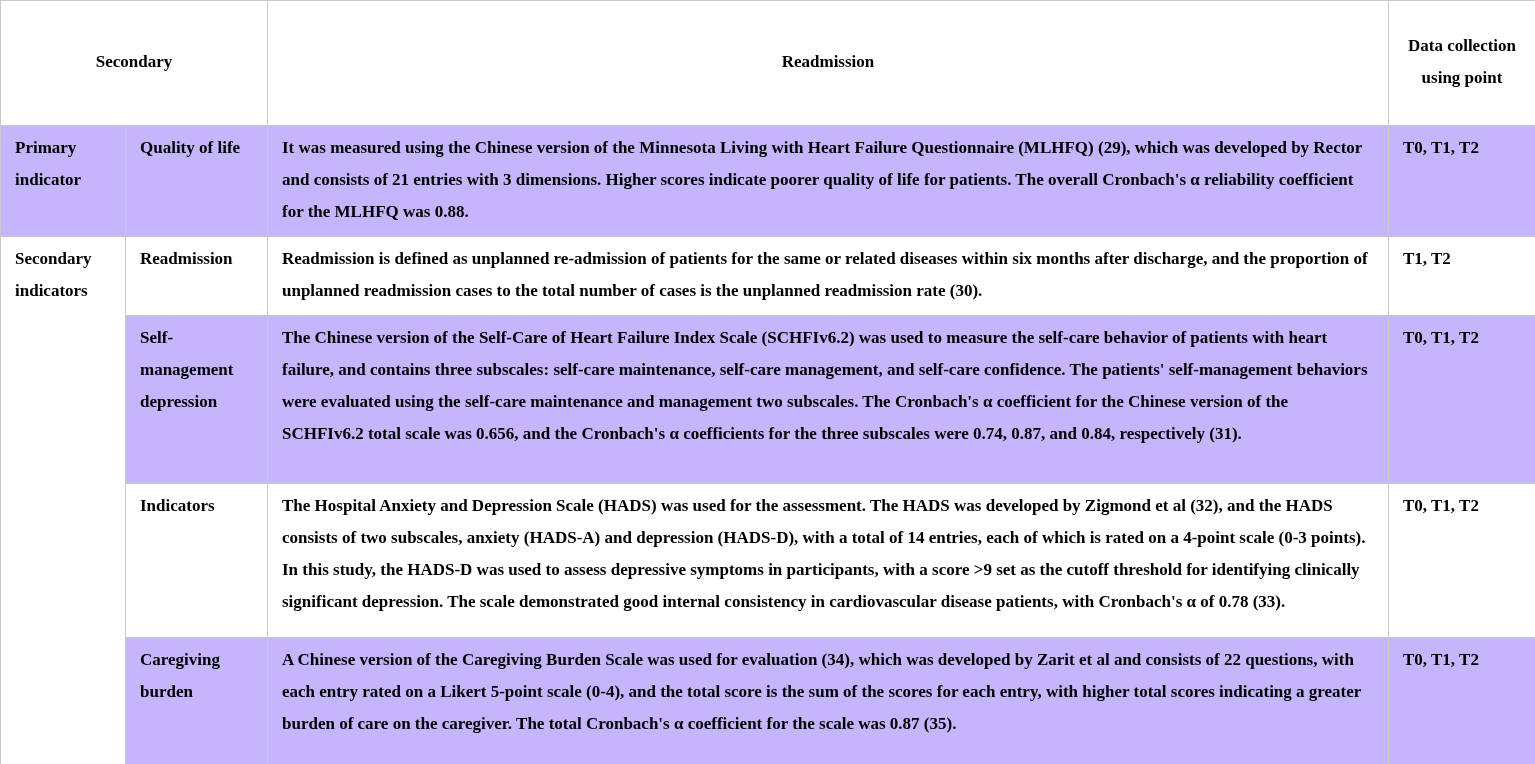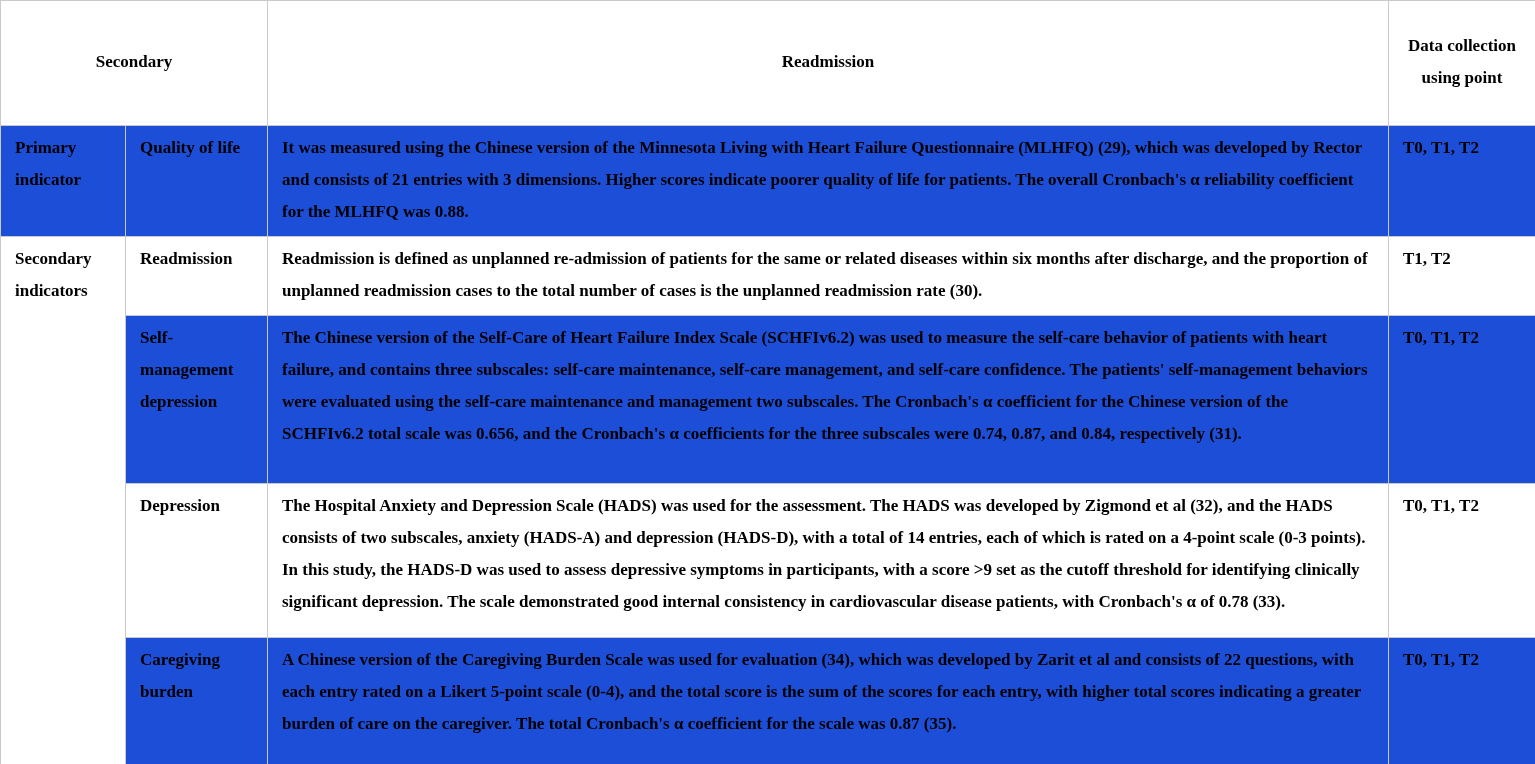--- a/index.html
+++ b/index.html
@@ -33,21 +33,21 @@
     font-weight: bold;
     overflow: hidden;
   }
   .indicators-table thead th {
     height: 110px;
     vertical-align: middle;
     text-align: center;
     font-weight: bold;
     background: #ffffff;
   }
-  .row-shaded  { background: #1d4ed8; padding-left: 15px; }
+  .row-shaded  { background: #c4b5fd; padding-left: 15px; }
   .row-plain   { background: #ffffff; }
   td.cell-group {
     font-weight: bold;
   }
   td.cell-group-span {
     background: #ffffff;
     font-weight: bold;
   }
   tr.r1 { height: 104px; }
   tr.r2 { height: 76px;  }
@@ -84,21 +84,21 @@
       <td>Readmission</td>
       <td>Readmission is defined as unplanned re-admission of patients for the same or related diseases within six months after discharge, and the proportion of unplanned readmission cases to the total number of cases is the unplanned readmission rate (30).</td>
       <td>T1, T2</td>
     </tr>
     <tr class="r3 row-shaded">
       <td>Self-management depression</td>
       <td>The Chinese version of the Self-Care of Heart Failure Index Scale (SCHFIv6.2) was used to measure the self-care behavior of patients with heart failure, and contains three subscales: self-care maintenance, self-care management, and self-care confidence. The patients' self-management behaviors were evaluated using the self-care maintenance and management two subscales. The Cronbach's α coefficient for the Chinese version of the SCHFIv6.2 total scale was 0.656, and the Cronbach's α coefficients for the three subscales were 0.74, 0.87, and 0.84, respectively (31).</td>
       <td>T0, T1, T2</td>
     </tr>
     <tr class="r4 row-plain">
-      <td>Depression</td>
+      <td>Indicators</td>
       <td>The Hospital Anxiety and Depression Scale (HADS) was used for the assessment. The HADS was developed by Zigmond et al (32), and the HADS consists of two subscales, anxiety (HADS-A) and depression (HADS-D), with a total of 14 entries, each of which is rated on a 4-point scale (0-3 points). In this study, the HADS-D was used to assess depressive symptoms in participants, with a score &gt;9 set as the cutoff threshold for identifying clinically significant depression. The scale demonstrated good internal consistency in cardiovascular disease patients, with Cronbach's α of 0.78 (33).</td>
       <td>T0, T1, T2</td>
     </tr>
     <tr class="r5 row-shaded">
       <td>Caregiving burden</td>
       <td>A Chinese version of the Caregiving Burden Scale was used for evaluation (34), which was developed by Zarit et al and consists of 22 questions, with each entry rated on a Likert 5-point scale (0-4), and the total score is the sum of the scores for each entry, with higher total scores indicating a greater burden of care on the caregiver. The total Cronbach's α coefficient for the scale was 0.87 (35).</td>
       <td>T0, T1, T2</td>
     </tr>
   </tbody>
 </table>

